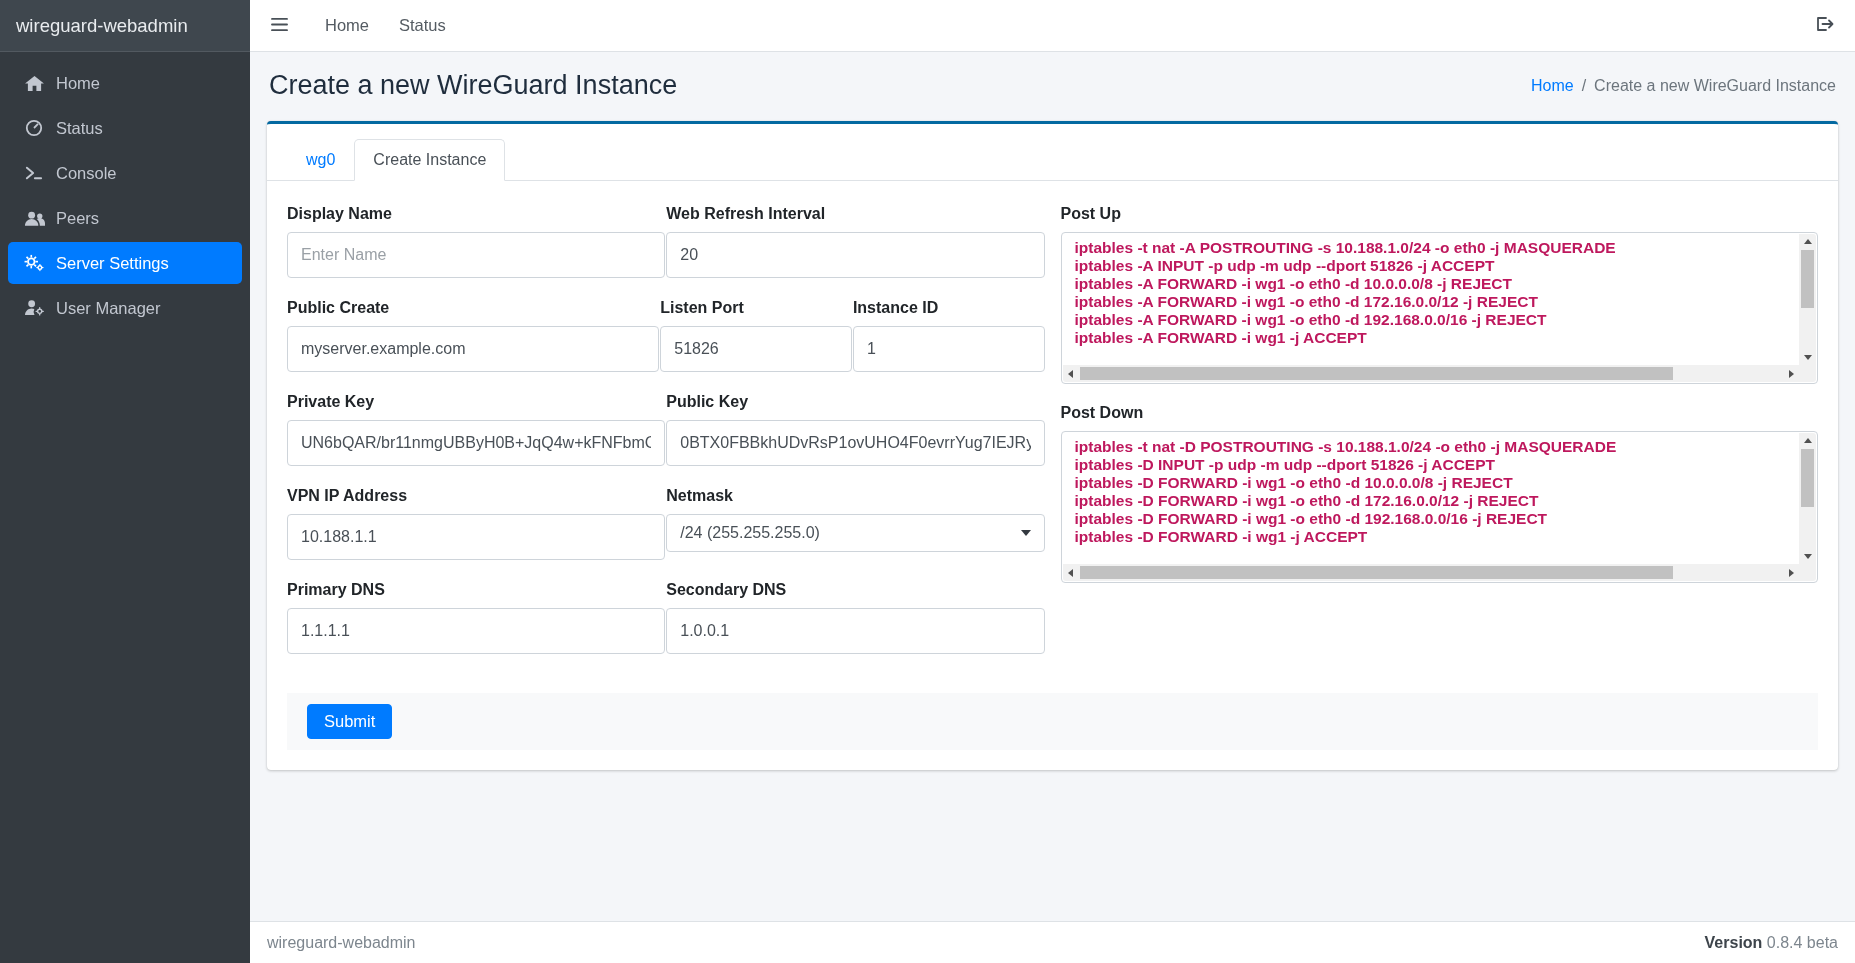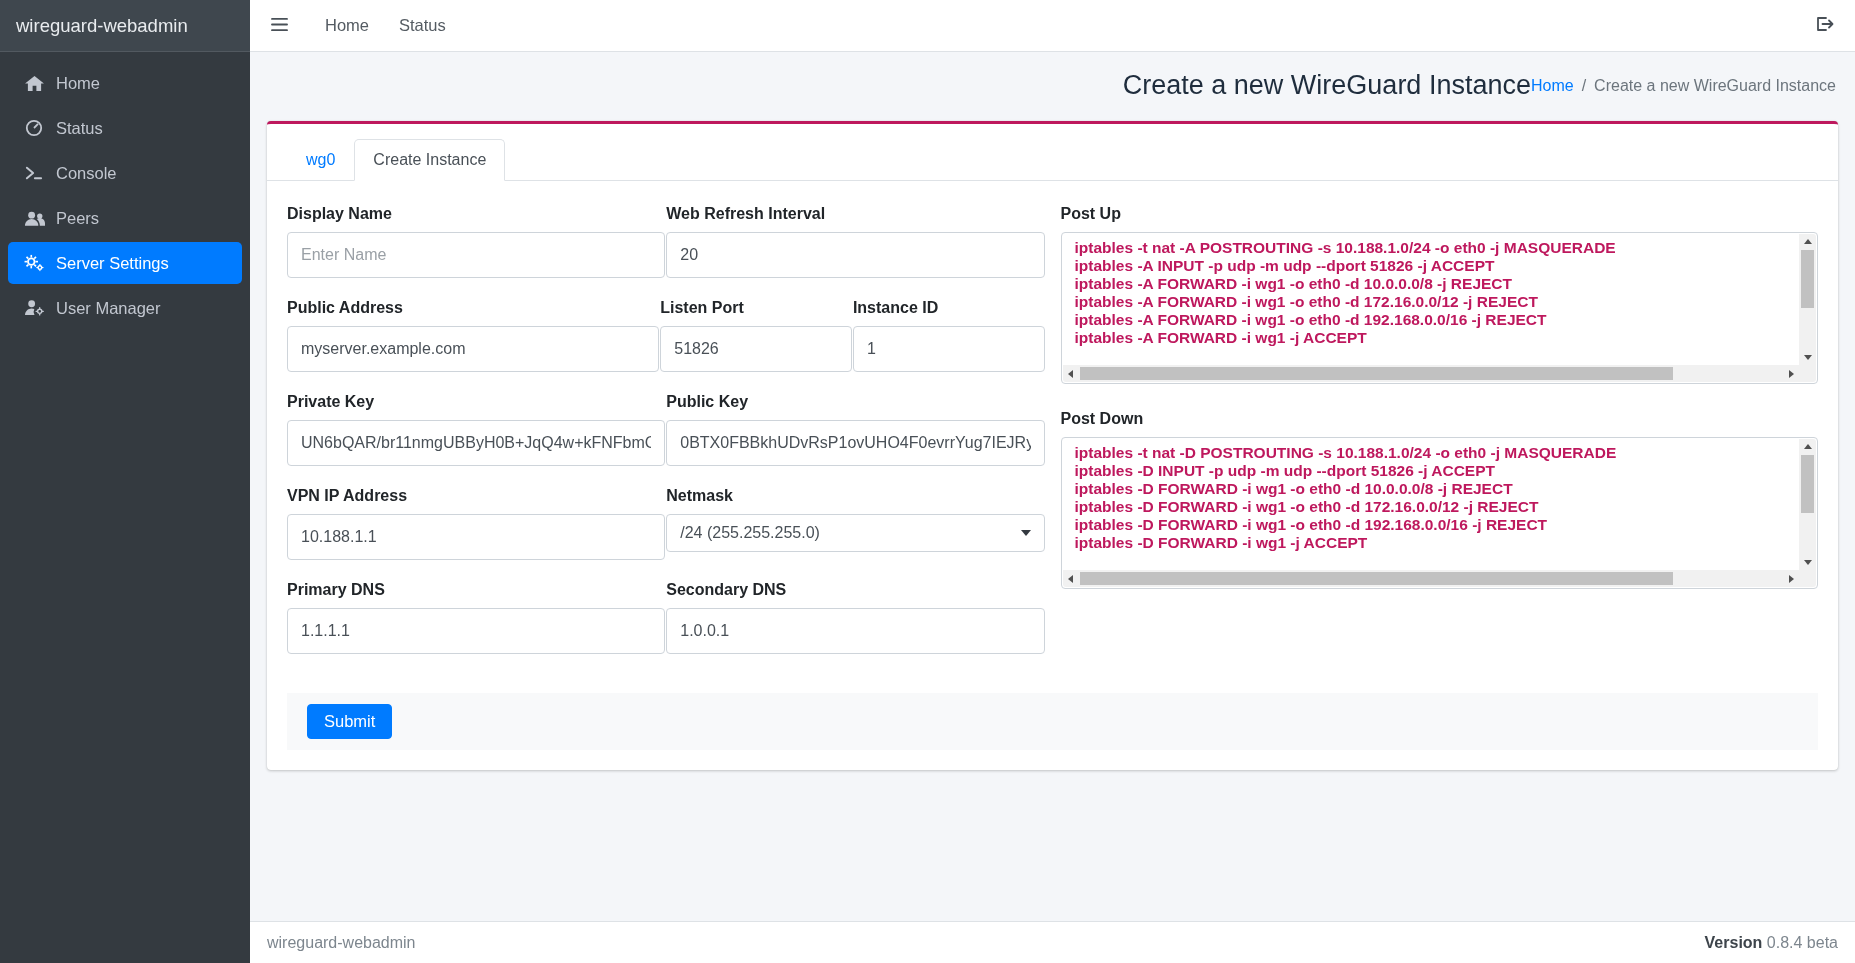--- a/index.html
+++ b/index.html
@@ -33,46 +33,46 @@
   .topnav {
     flex:0 0 52px; height:52px; background:#fff; border-bottom:1px solid #dee2e6;
     display:flex; align-items:center; padding:0 19px;
   }
   .menu-btn,.logout-btn { background:none; border:none; color:#495057; cursor:pointer; display:flex; align-items:center; padding:6px 10px; }
   .menu-btn { padding-left:2px; margin-right:12px; }
   .top-link { color:#545b62; text-decoration:none; padding:0 15px; font-size:16.5px; cursor:pointer; }
   .logout-btn { margin-left:auto; padding-right:2px; }
 
   .content { flex:1; min-height:0; padding:16px 17px 0; }
-  .content-header { display:flex; align-items:center; justify-content:flex-end; margin:2px 2px 20px; }
+  .content-header { display:flex; align-items:center; justify-content:space-between; margin:2px 2px 20px; }
   .page-title { margin:0; font-size:27px; font-weight:500; color:#1f2d3d; }
   .breadcrumb { display:flex; align-items:center; gap:8px; font-size:16px; color:#6c757d; }
   .breadcrumb a { color:#007bff; text-decoration:none; cursor:pointer; }
 
   
   .card {
-    background:#fff; border-top:3px solid #be185d; border-radius:4px;
+    background:#fff; border-top:3px solid #0369a1; border-radius:4px;
     box-shadow:0 0 1px rgba(0,0,0,.125), 0 1px 3px rgba(0,0,0,.2);
     padding-bottom:20px;
   }
   .card-tabs { display:flex; align-items:flex-end; padding:15px 20px 0; border-bottom:1px solid #dee2e6; }
   .tab {
     font-size:16px; padding:11px 18px; margin-bottom:-1px; text-decoration:none;
     border:1px solid transparent; border-radius:5px 5px 0 0; cursor:pointer;
   }
   .tab-link { color:#007bff; }
   .tab.active { color:#495057; background:#fff; border-color:#dee2e6 #dee2e6 #fff; cursor:default; }
 
   .card-body { padding:24px 20px 0; }
   .form-layout { display:flex; gap:16px; }
   .form-left,.form-right { flex:1; min-width:0; }
   .frow { display:flex; gap:1px; }
   .field { flex:1; min-width:0; margin-bottom:21px; }
   .field.half { flex:0 0 calc(50% - 6.5px); }
-  .field.tall { margin-bottom:26px; }
+  .field.tall { margin-bottom:20px; }
   .field label { display:block; font-weight:700; font-size:16px; color:#212529; margin-bottom:9px; white-space:nowrap; }
   .tinput {
     width:100%; height:38px; border:1px solid #ced4da; border-radius:4px;
     padding:22px 13px; font-size:16px; color:#495057; background:#fff;
     font-family:inherit; outline:none;
   }
   .tinput::placeholder { color:#9aa0a6; }
   .select-control {
     width:100%; height:38px; border:1px solid #ced4da; border-radius:4px;
     padding:7px 13px; font-size:16px; color:#495057; background:#fff;
@@ -268,21 +268,21 @@
                   <input class="tinput" type="text" placeholder="Enter Name" style="">
                 </div>
                 <div class="field">
                   <label>Web Refresh Interval</label>
                   <input class="tinput" type="text" value="20" style="">
                 </div>
               </div>
 
               <div class="frow">
                 <div class="field half">
-                  <label>Public Address</label>
+                  <label>Public Create</label>
                   <input class="tinput" type="text" value="myserver.example.com" style="">
                 </div>
                 <div class="field">
                   <label>Listen Port</label>
                   <input class="tinput" type="text" value="51826" style="">
                 </div>
                 <div class="field">
                   <label>Instance ID</label>
                   <input class="tinput" type="text" value="1" style="">
                 </div>

